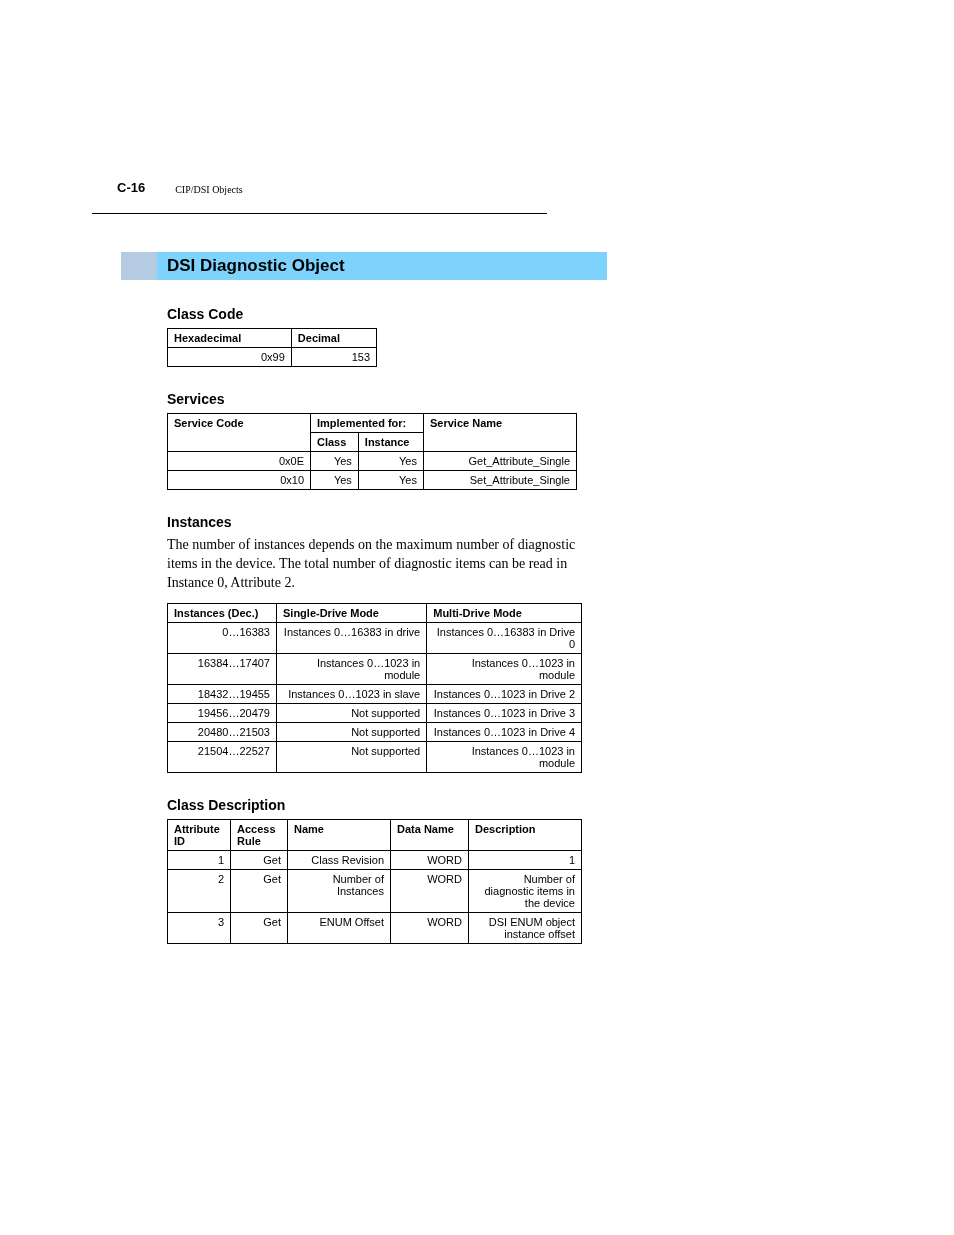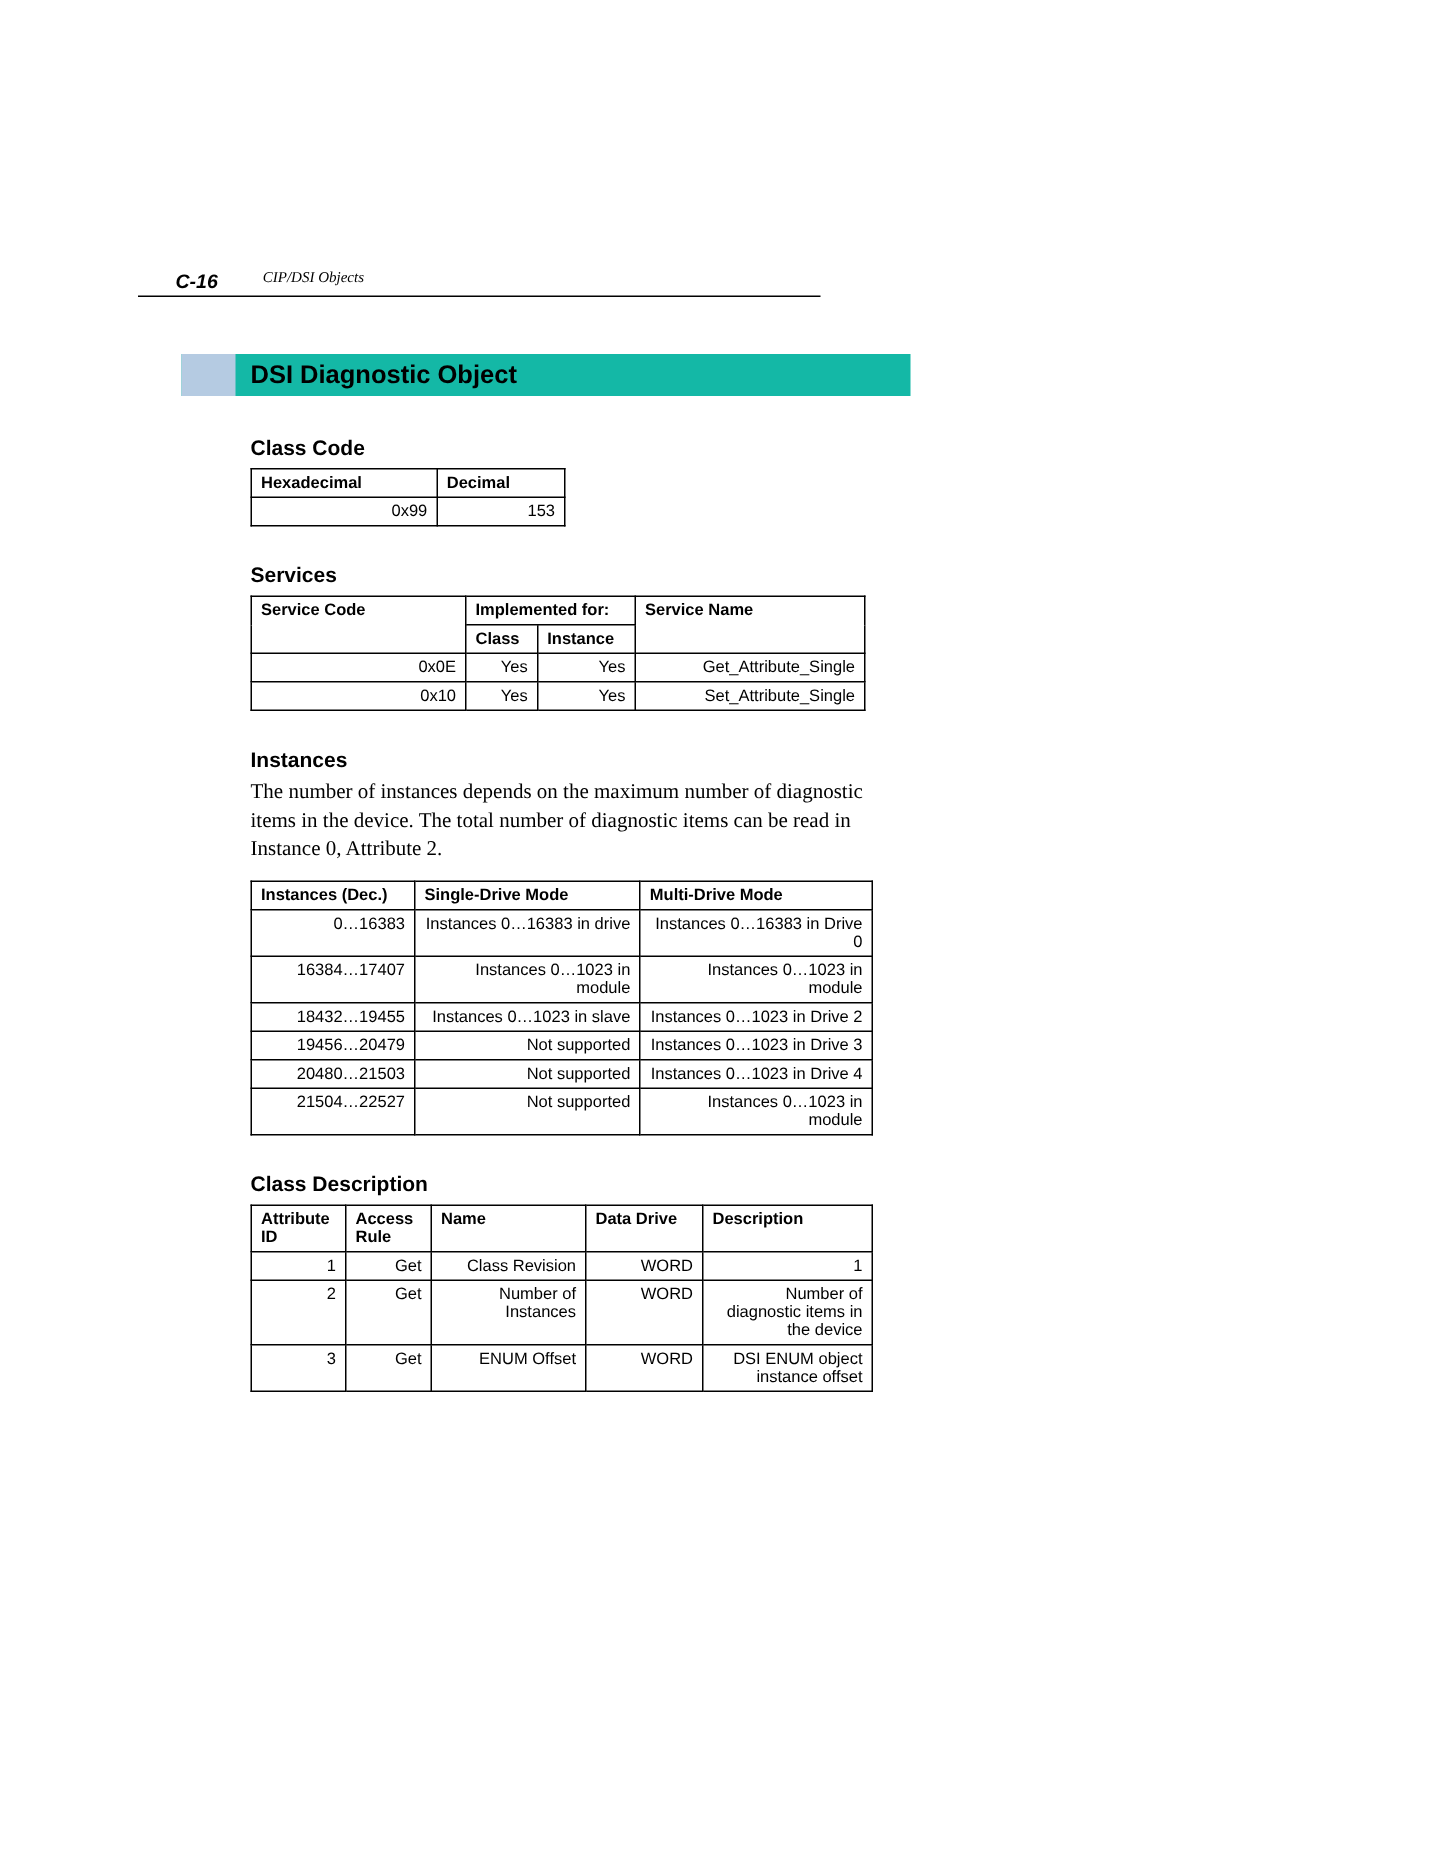--- a/index.html
+++ b/index.html
@@ -14,44 +14,43 @@
     margin: 0 auto;
     padding: 180px 0 0 0;
     box-sizing: border-box;
   }
   .content {
     margin-left: 50px;
     width: 430px;
   }
   .header-row {
     display: flex;
-    align-items: flex-start;
+    align-items: flex-end;
     border-bottom: 1.5px solid #000;
-    padding-bottom: 2px;
+    padding-bottom: 18px;
     width: 455px;
     margin-left: -25px;
     padding-left: 25px;
     box-sizing: border-box;
-    font-style: italic;
   }
   .page-number {
     font-family: Arial, Helvetica, sans-serif;
     font-weight: bold;
     font-size: 13px;
     margin-right: 30px;
   }
   .chapter-title {
     font-family: "Times New Roman", serif;
     font-size: 10px;
   }
   .section-heading {
     font-family: Arial, Helvetica, sans-serif;
     font-weight: bold;
     font-size: 17px;
-    background: #14b8a6;
+    background: #7dd3fc;
     border-left: 36px solid #b5cbe2;
     padding: 4px 10px 4px 10px;
     margin: 38px 0 26px -46px;
     width: 430px;
     box-sizing: content-box;
   }
   .subhead {
     font-family: Arial, Helvetica, sans-serif;
     font-weight: bold;
     font-size: 14px;
@@ -199,21 +198,21 @@
     </tbody>
       </table>
 
     <div class="subhead">Class Description</div>
     <table class="classattr-table">
       <tbody>
           <tr class="top-row">
         <th class="col-id">Attribute ID</th>
         <th class="col-rule">Access Rule</th>
         <th class="col-name">Name</th>
-        <th class="col-type">Data Drive</th>
+        <th class="col-type">Data Name</th>
         <th>Description</th>
       </tr>
       <tr>
         <td>1</td>
         <td>Get</td>
         <td>Class Revision</td>
         <td>WORD</td>
         <td>1</td>
       </tr>
       <tr>

